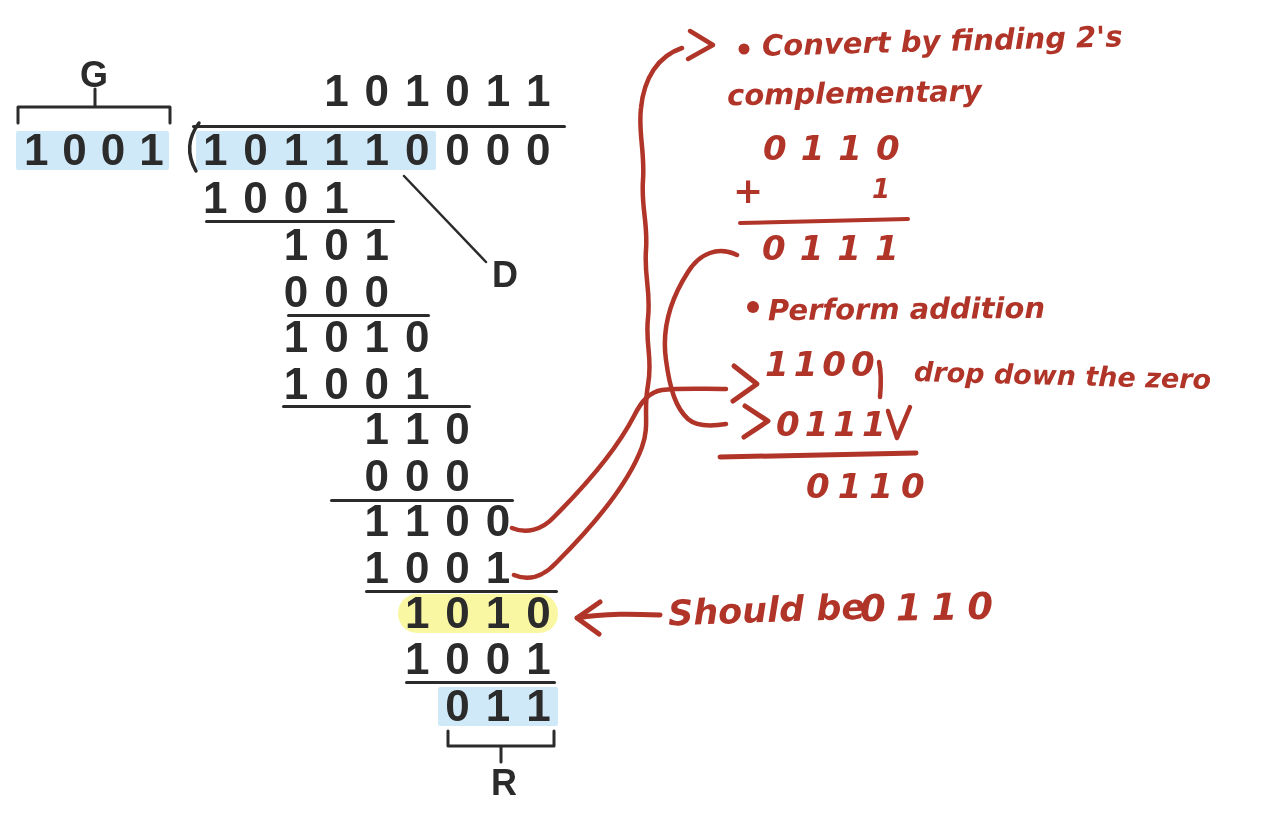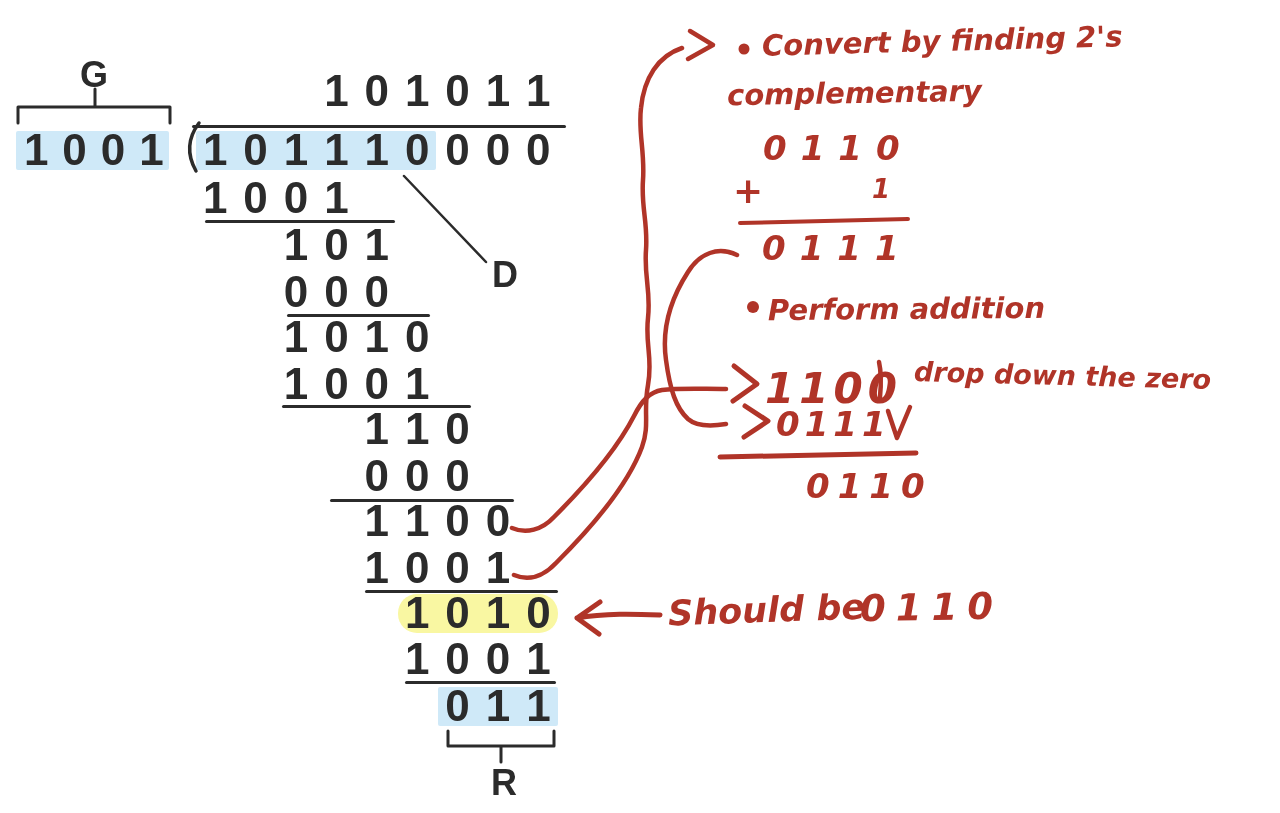--- a/index.html
+++ b/index.html
@@ -169,19 +169,19 @@
     <circle cx="753" cy="307" r="6" fill="#b03428"></circle>
   </svg>
 
   <div class="hw" style="left:762px;top:24px;font-size:29px;transform:rotate(-1.5deg)">Convert by finding 2's</div>
   <div class="hw" style="left:727px;top:76px;font-size:29px;transform:rotate(-1deg)">complementary</div>
   <div class="hw" style="left:763px;top:128px;font-size:34px;letter-spacing:14px">0110</div>
   <div class="hw" style="left:733px;top:170px;font-size:36px">+</div>
   <div class="hw" style="left:872px;top:174px;font-size:26px">1</div>
   <div class="hw" style="left:762px;top:228px;font-size:34px;letter-spacing:14px">0111</div>
   <div class="hw" style="left:768px;top:292px;font-size:29px;transform:rotate(-0.5deg)">Perform addition</div>
-  <div class="hw" style="left:765px;top:364px;font-size:42px;letter-spacing:5px">1100</div>
+  <div class="hw" style="left:765px;top:344px;font-size:34px;letter-spacing:5px">1100</div>
   <div class="hw" style="left:776px;top:404px;font-size:34px;letter-spacing:5px">0111</div>
   <div class="hw" style="left:806px;top:466px;font-size:34px;letter-spacing:8px">0110</div>
   <div class="hw" style="left:914px;top:360px;font-size:27px;transform:rotate(1.5deg)">drop down the zero</div>
   <div class="hw" style="left:668px;top:590px;font-size:35px;transform:rotate(-2deg)">Should be</div>
   <div class="hw" style="left:860px;top:586px;font-size:37px;letter-spacing:10px;transform:rotate(-1deg)">0110</div>
 </div>
 
 </body></html>

